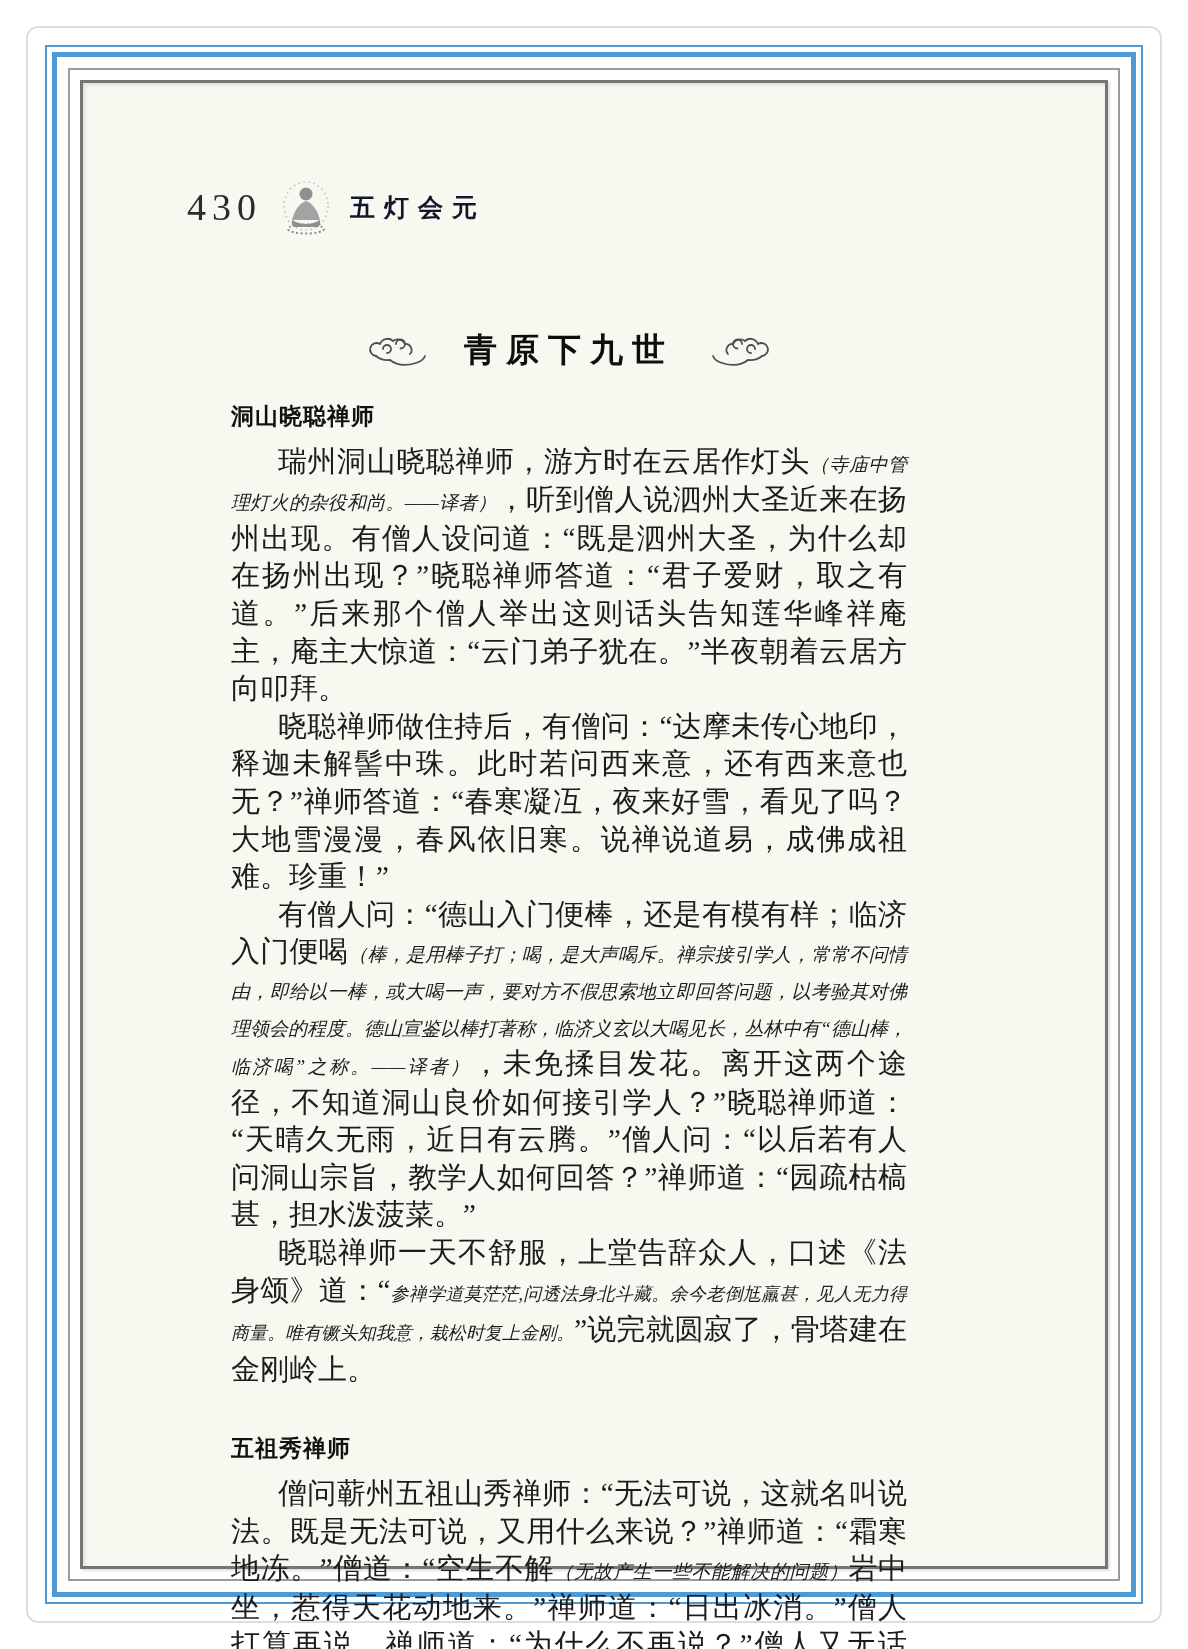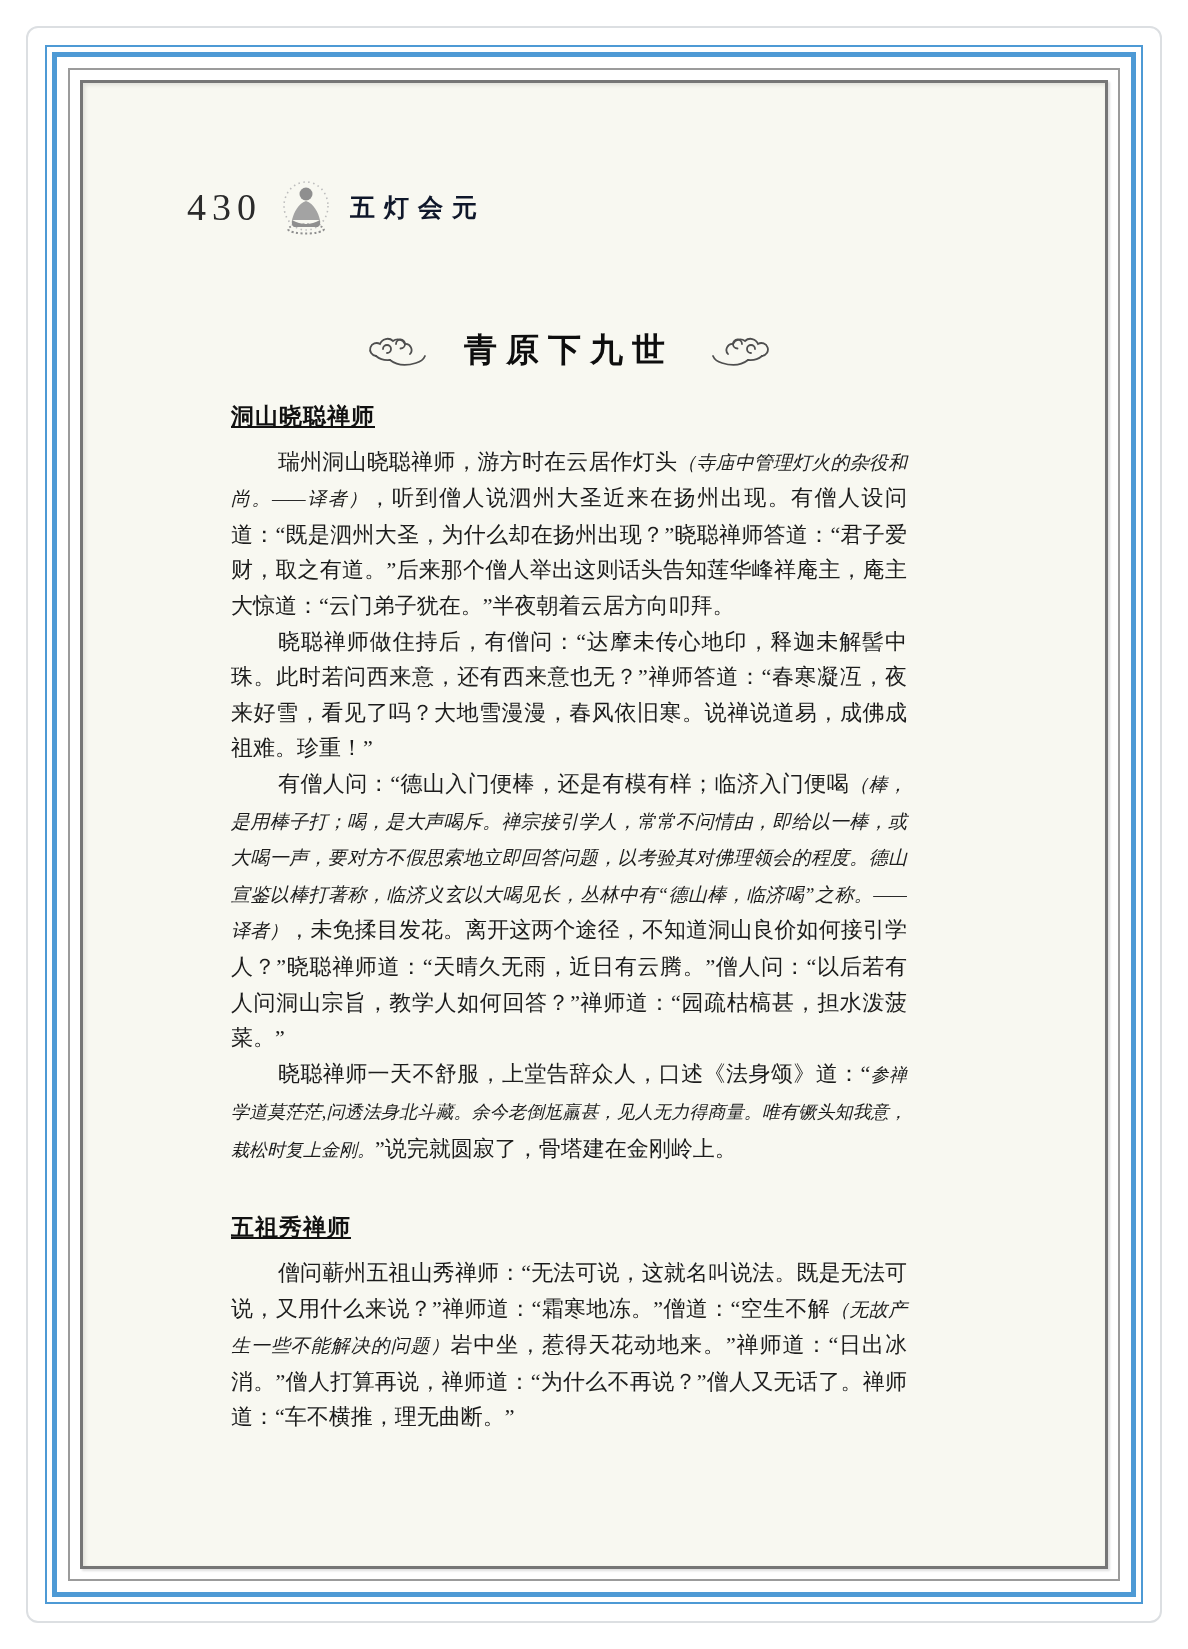--- a/index.html
+++ b/index.html
@@ -38,28 +38,28 @@
     line-height:1.2;white-space:nowrap;
   }
   .ornament{display:inline-block;line-height:0;}
   .ornament.flip{transform:scaleX(-1);}
   .text-block{
     position:absolute;top:320px;left:148px;width:676px;
   }
   .text-block section h3{
     margin:0 0 13px 0;
     font-family:"Liberation Sans","DejaVu Sans",sans-serif;
-    font-size:23px;font-weight:bold;color:#111;letter-spacing:1px;line-height:1.2;text-decoration:underline;
+    font-size:23px;font-weight:bold;color:#111;letter-spacing:1px;line-height:1.2;
   }
   .text-block section + section h3{margin-top:46px;}
   .text-block p{
     margin:0;font-size:23.5px;line-height:35.6px;
     text-align:justify;text-indent:2em;color:#1c1c1c;
   }
-  .run-n{font-size:22px;}
+  .run-n{font-size:29px;}
   .run-a{font-size:19px;font-style:italic;}
   .run-v{font-size:18px;font-style:italic;}
 </style>
 </head>
 <body>
 
 <div class="frame" id="frame-outer"></div>
 <div class="frame" id="frame-blue-thin"></div>
 <div class="frame" id="frame-blue-thick"></div>
 <div class="frame" id="frame-gray-thin"></div>

